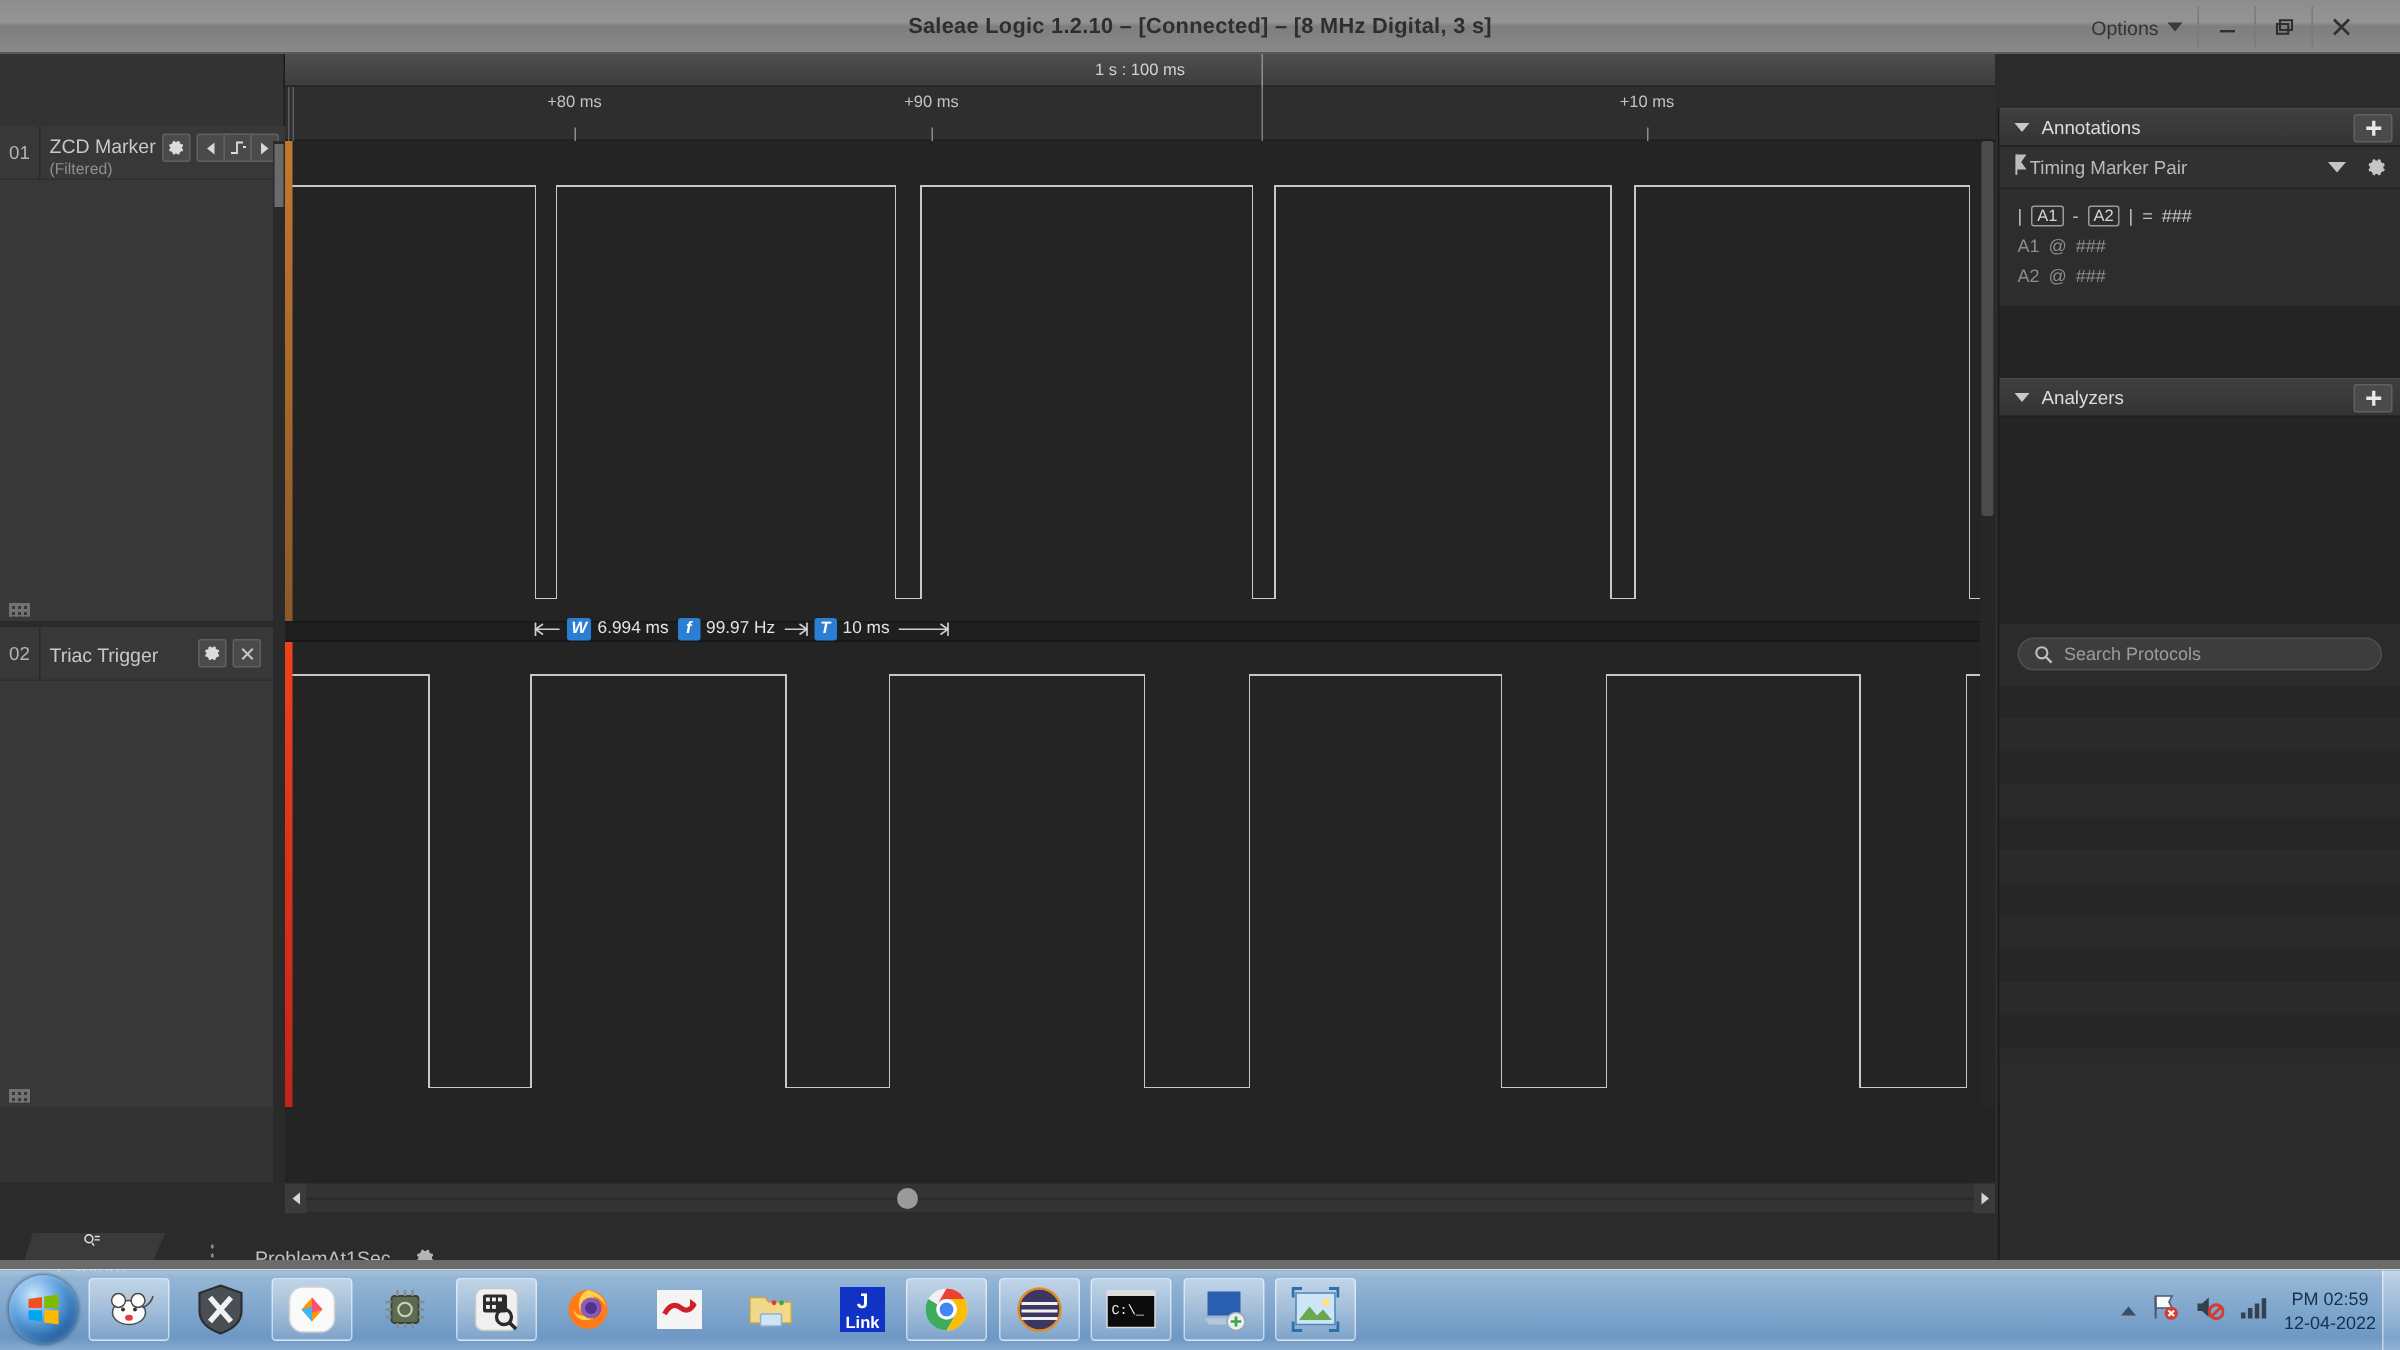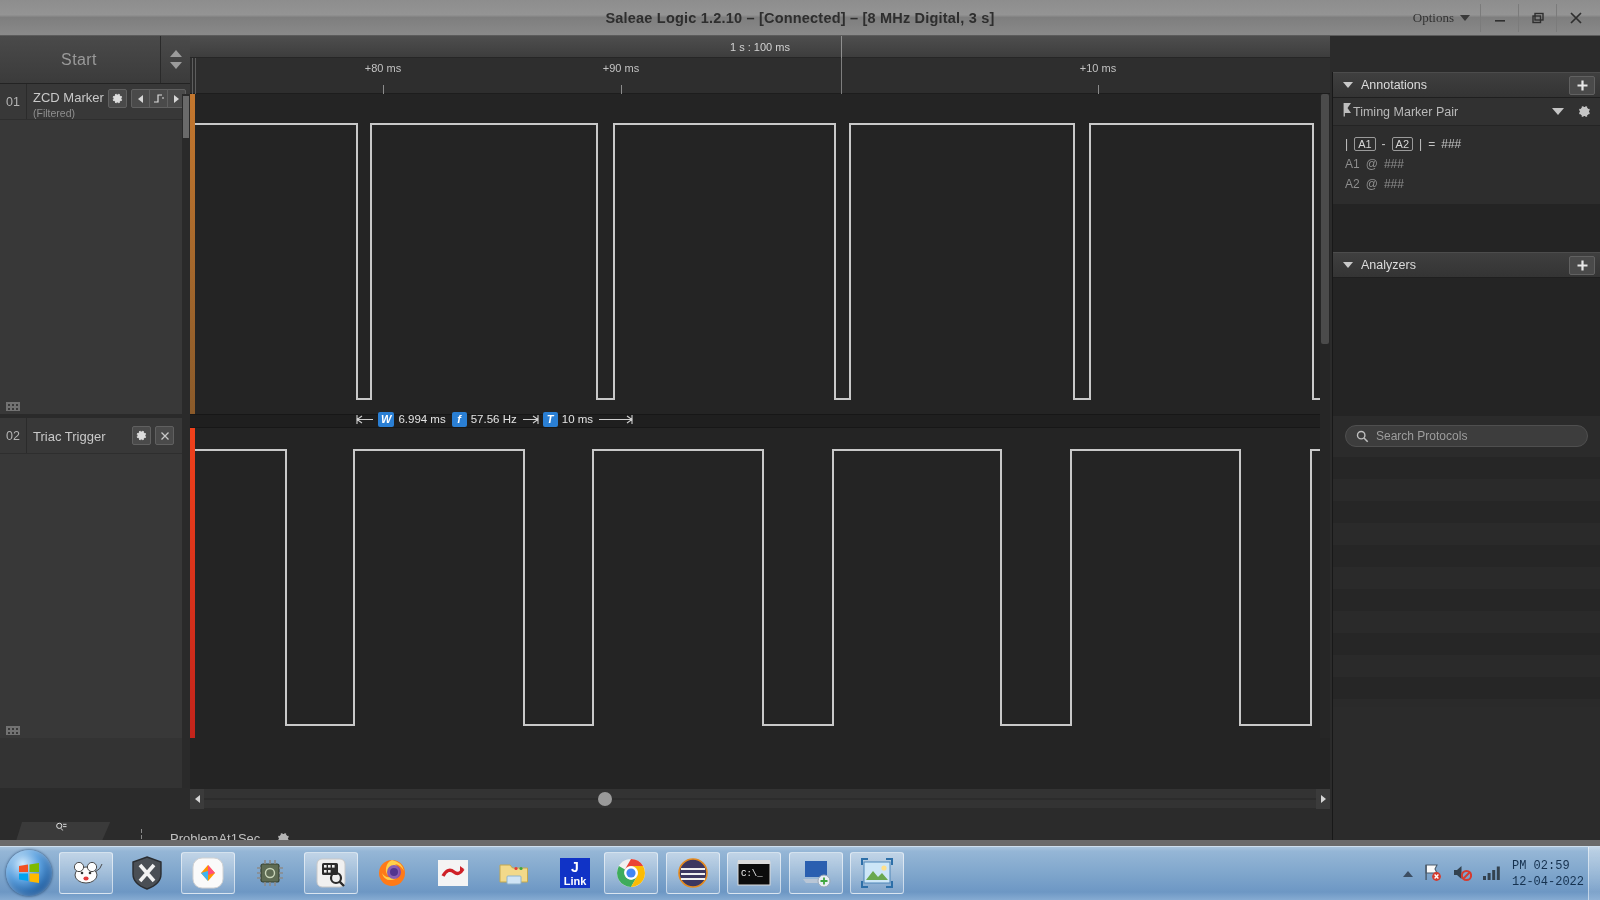--- a/index.html
+++ b/index.html
@@ -17,22 +17,22 @@
     background: linear-gradient(to bottom, #8d8d8d 0%, #949494 42%, #7e7e7e 50%, #8a8a8a 100%);
     border-bottom: 1px solid #5c5c5c;
   }
   .title-text {
     position: absolute; left: 0; top: 0; width: 1600px; height: 36px;
     line-height: 36px; text-align: center;
     font-size: 14.5px; font-weight: bold; color: #2e2e2e;
     letter-spacing: .2px;
   }
   .win-right {
-    position: absolute; right: 6px; top: 0; height: 36px;
-    display: flex; align-items: center; font-family: Liberation Serif, serif;
+    position: absolute; right: 21px; top: 0; height: 36px;
+    display: flex; align-items: center;
   }
   .options-btn {
     font-size: 13px; color: #333; padding: 0 10px 0 12px; height: 26px;
     display: flex; align-items: center; gap: 6px; cursor: default;
   }
   .caret-down {
     width: 0; height: 0; border-left: 5px solid transparent;
     border-right: 5px solid transparent; border-top: 6px solid #3a3a3a;
   }
   .wbtn {
@@ -254,21 +254,21 @@
   .tbtn {
     position: absolute; top: 5px; width: 54px; height: 42px; border-radius: 3px;
     display: flex; align-items: center; justify-content: center;
   }
   .tbtn.pinned { background: linear-gradient(to bottom, rgba(255,255,255,.42), rgba(255,255,255,.12)); border: 1px solid rgba(255,255,255,.55); }
   .tbtn.flat { background: transparent; }
   .tray {
     position: absolute; right: 16px; top: 0; height: 54px; display: flex; align-items: center; gap: 10px;
   }
   .tray .tri { width:0;height:0;border-left:5px solid transparent;border-right:5px solid transparent;border-bottom:6px solid #3c4e63; }
-  .clock { font-size: 12px; color: #15314f; line-height: 16px; font-family: Liberation Mono, monospace; }
+  .clock { text-align: center; font-size: 12px; color: #15314f; line-height: 16px; }
   .showdesk { position: absolute; right: 0; top: 0; width: 12px; height: 54px; background: linear-gradient(to bottom, rgba(255,255,255,.35), rgba(255,255,255,.08)); border-left: 1px solid rgba(255,255,255,.5); }
   .desk-sliver { position:absolute; left:0; top:840px; width:1600px; height:6px; background:#6b6b6b; }
 </style>
 </head>
 <body>
 
 <div id="app">
 
   <div class="titlebar">
     <div class="title-text">Saleae Logic 1.2.10 – [Connected] – [8 MHz Digital, 3 s]</div>
@@ -292,27 +292,20 @@
         <svg width="16" height="16" viewBox="0 0 16 16">
           <path d="M3 3 L13 13 M13 3 L3 13" stroke="#2f2f2f" stroke-width="1.7" fill="none"></path>
         </svg>
       </div>
     </div>
   </div>
 
   <div class="body-wrap">
 
     <div class="chan-col">
-      <div class="start-bar">
-        <div class="start-label">Start</div>
-        <div class="spin">
-          <div class="tri-up"></div>
-          <div class="tri-dn"></div>
-        </div>
-      </div>
 
       <div class="chan-row r1">
         <div class="chan-head">
           <div class="chan-num">01</div>
           <div class="chan-name">ZCD Marker</div>
           <div class="chan-sub">(Filtered)</div>
           <div class="chan-btns" style="left:108px;">
             <div class="sqbtn">
               <svg width="13" height="13" viewBox="0 0 20 20">
                 <path fill="#dcdcdc" d="M10 6.6a3.4 3.4 0 100 6.8 3.4 3.4 0 000-6.8zm0 5.2a1.8 1.8 0 110-3.6 1.8 1.8 0 010 3.6z"></path>
@@ -409,21 +402,21 @@
 
       <div class="meas">
         <span class="bar-l">
           <svg width="18" height="11" viewBox="0 0 18 11">
               <path d="M1 1 L1 10 M1 5.5 L17 5.5 M6 2 L1 5.5 L6 9" stroke="#cfcfcf" stroke-width="1.1" fill="none"></path>
             </svg>
         </span>
         <span class="badge">W</span>
         <span class="meas-val">6.994 ms</span>
         <span class="badge">f</span>
-        <span class="meas-val">57.56 Hz</span>
+        <span class="meas-val">99.97 Hz</span>
         <span class="bar-r">
           <svg width="16" height="11" viewBox="0 0 16 11">
               <path d="M15 1 L15 10 M15 5.5 L0 5.5 M10 2 L15 5.5 L10 9" stroke="#cfcfcf" stroke-width="1.1" fill="none"></path>
             </svg>
         </span>
         <span class="badge">T</span>
         <span class="meas-val">10 ms</span>
         <span class="bar-r">
           <svg width="34" height="11" viewBox="0 0 34 11">
               <path d="M33 1 L33 10 M33 5.5 L0 5.5 M28 2 L33 5.5 L28 9" stroke="#cfcfcf" stroke-width="1.1" fill="none"></path>

